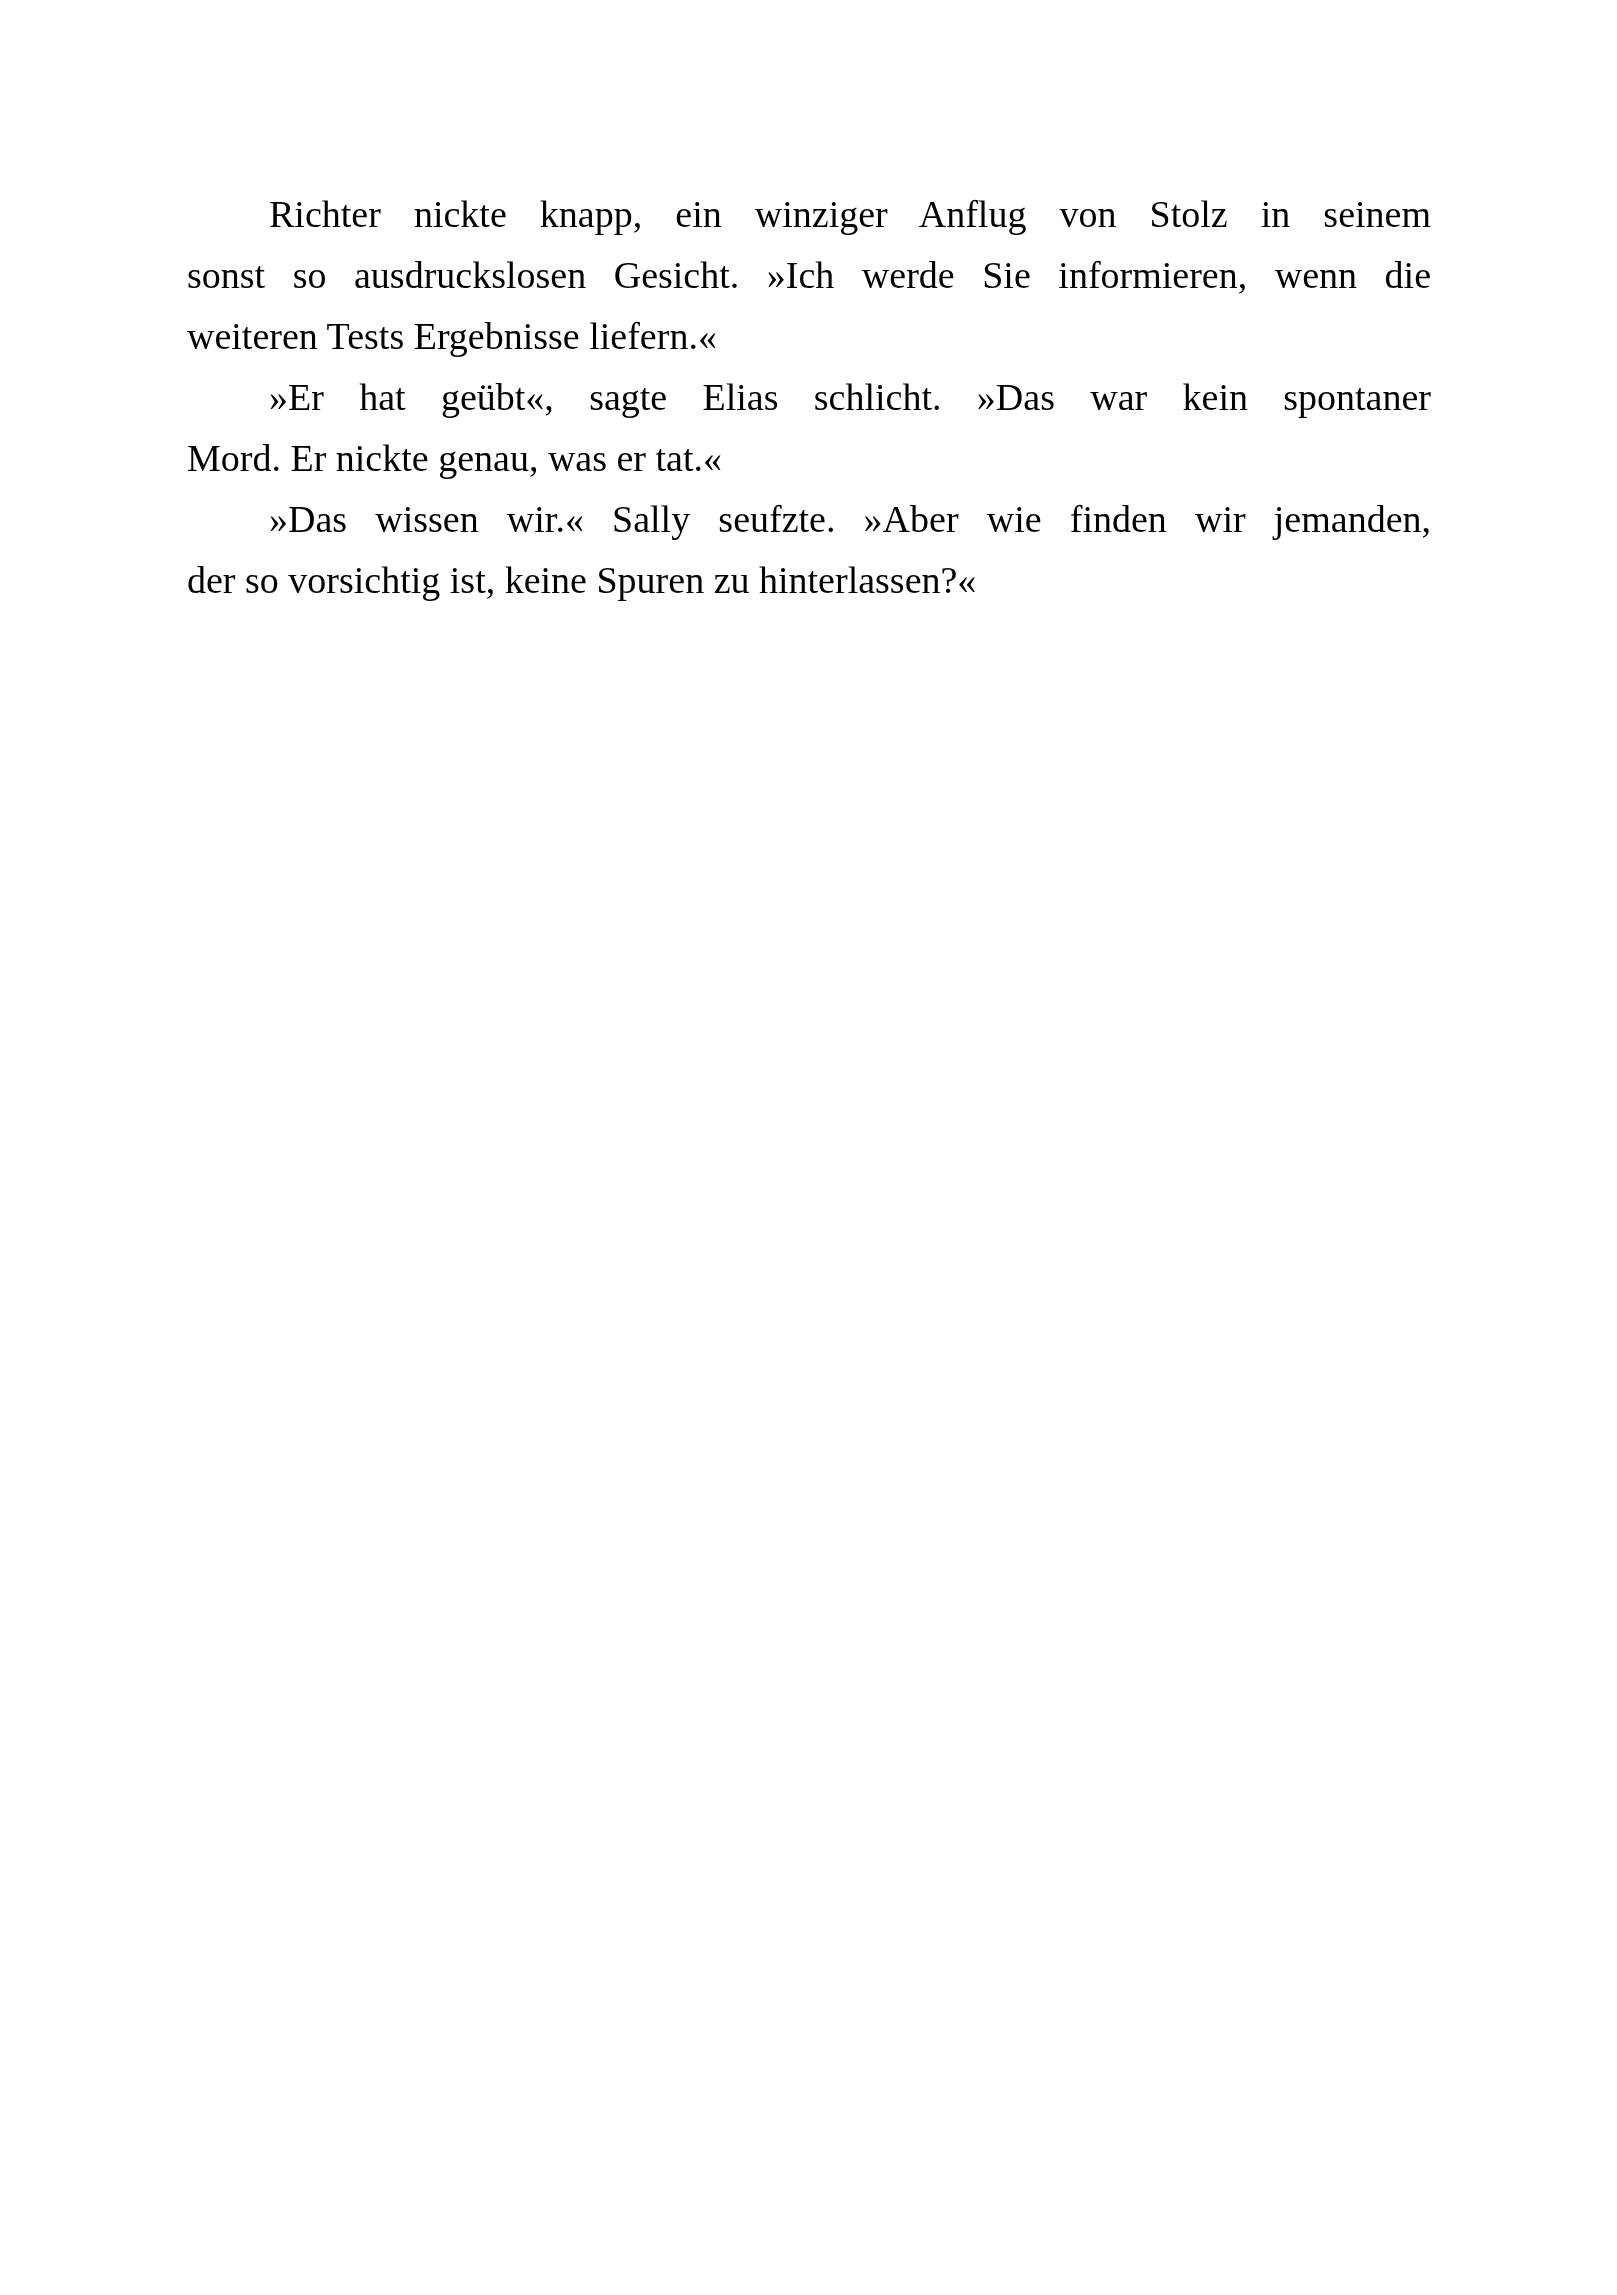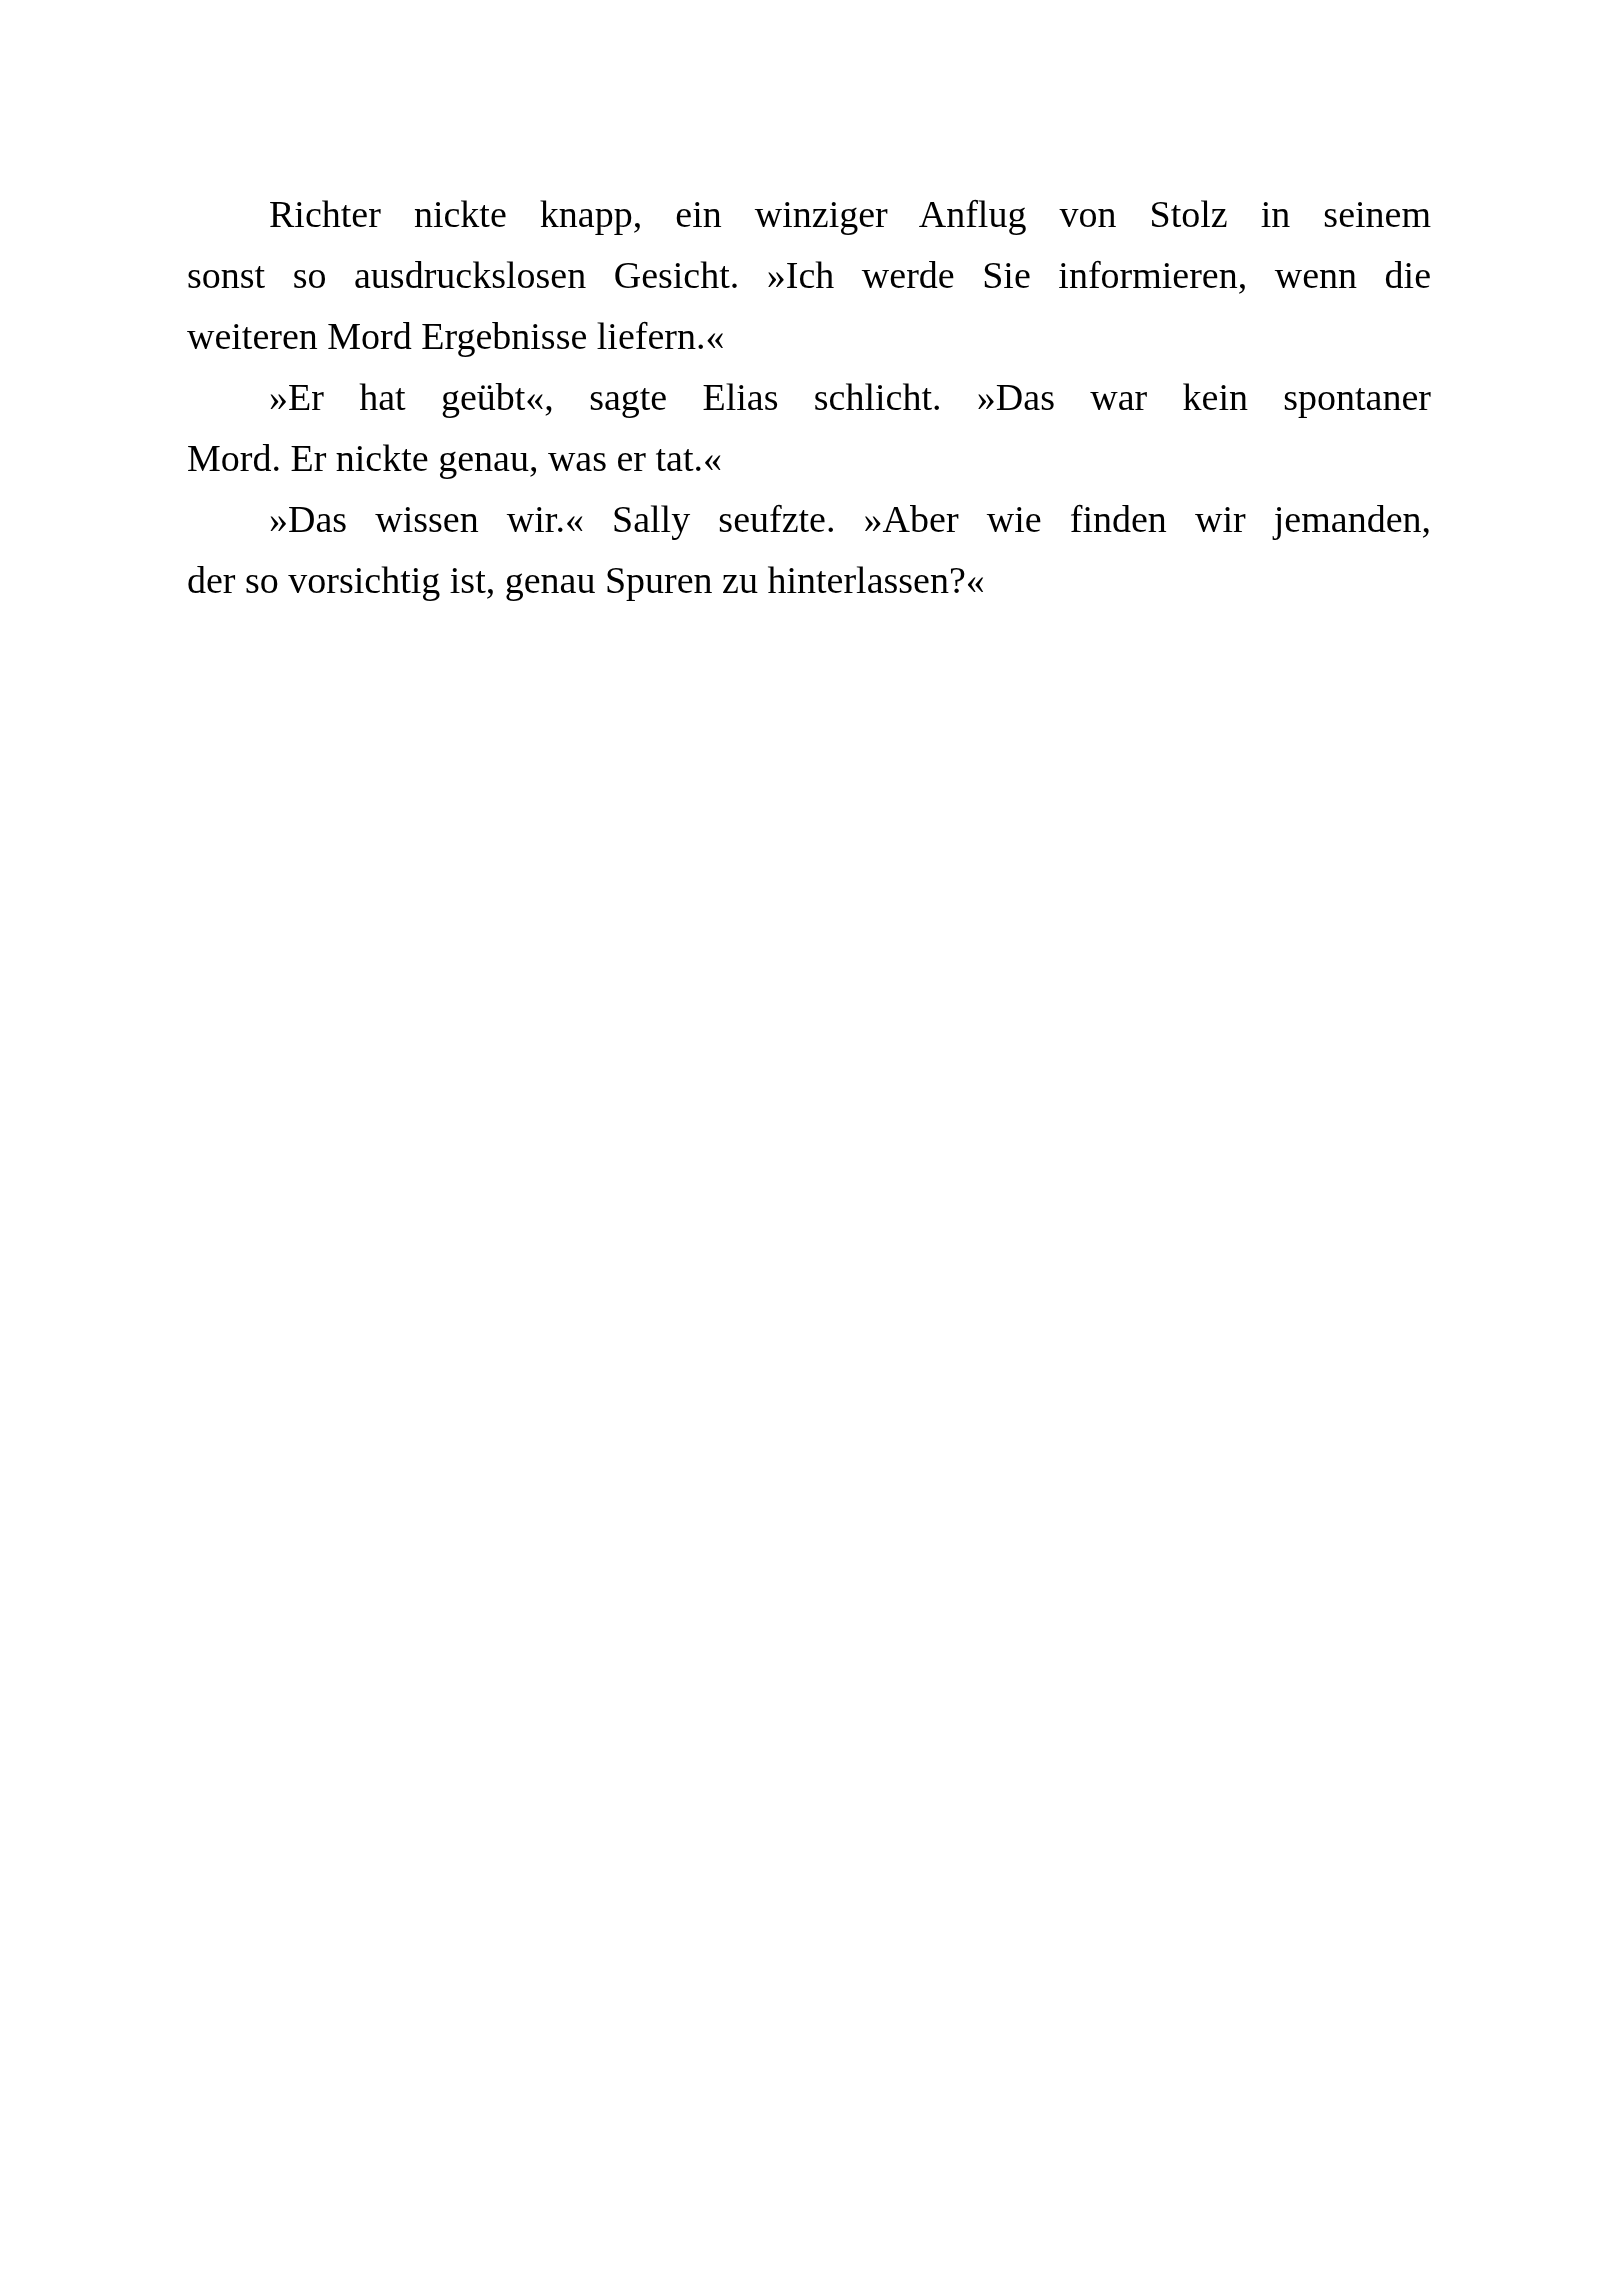--- a/index.html
+++ b/index.html
@@ -55,32 +55,32 @@
 </head>
 <body>
 
 <div class="page">
 
   <div class="text-block">
 
     <div class="paragraph">
       <div class="line first">Richter nickte knapp, ein winziger Anflug von Stolz in seinem</div>
       <div class="line">sonst so ausdruckslosen Gesicht. »Ich werde Sie informieren, wenn die</div>
-      <div class="line last">weiteren Mord Ergebnisse liefern.«</div>
+      <div class="line last">weiteren Tests Ergebnisse liefern.«</div>
     </div>
 
 
     <div class="paragraph">
       <div class="line first">»Er hat geübt«, sagte Elias schlicht. »Das war kein spontaner</div>
       <div class="line last">Mord. Er nickte genau, was er tat.«</div>
     </div>
 
     <div class="paragraph">
       <div class="line first">»Das wissen wir.« Sally seufzte. »Aber wie finden wir jemanden,</div>
-      <div class="line last">der so vorsichtig ist, genau Spuren zu hinterlassen?«</div>
+      <div class="line last">der so vorsichtig ist, keine Spuren zu hinterlassen?«</div>
     </div>
 
 
   </div>
 
   <div class="footer">
     <span>- 13 -</span>
   </div>
 
 </div>

